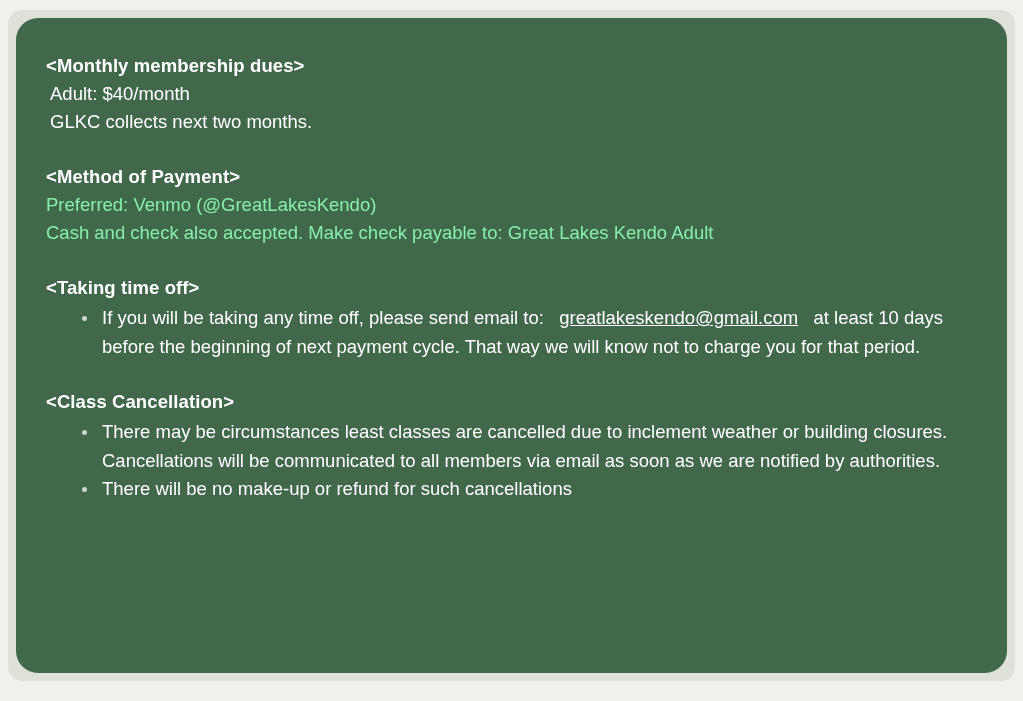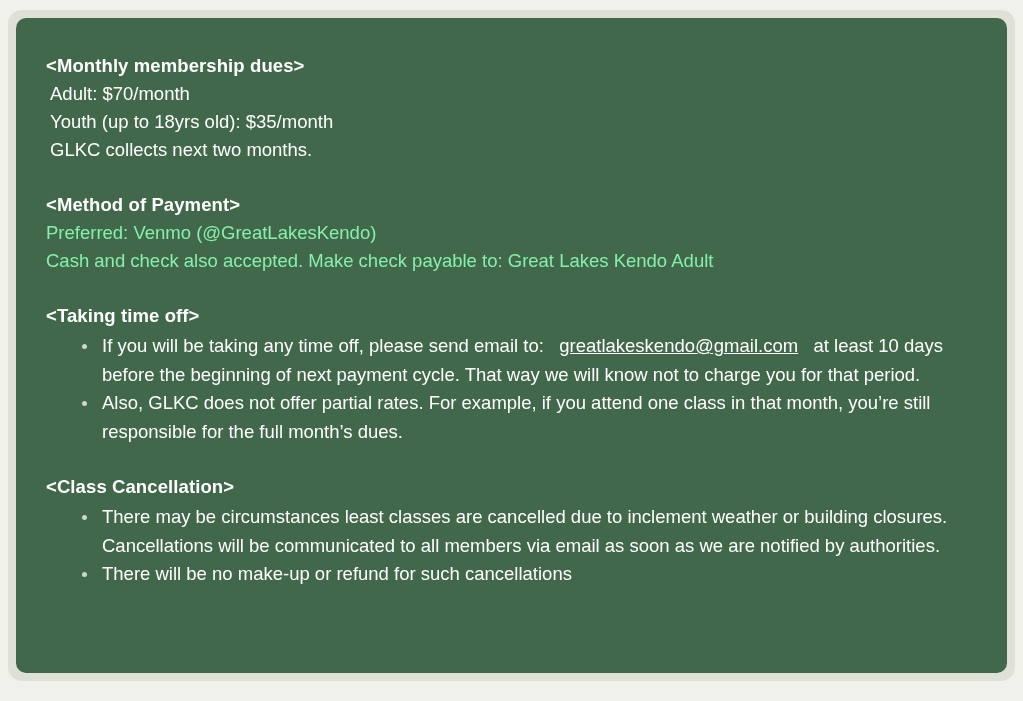--- a/index.html
+++ b/index.html
@@ -28,21 +28,21 @@
     height: 671px;
     background: #dfe0d8;
     border-radius: 14px;
     box-sizing: border-box;
     padding: 8px;
   }
   .panel {
     width: 100%;
     height: 100%;
     background: #41684a;
-    border-radius: 10px;
+    border-radius: 22px;
     box-sizing: border-box;
     padding: 34px 30px 20px 30px;
     color: #ffffff;
     overflow: hidden;
   }
   .heading {
     font-weight: bold;
     font-size: 18.5px;
     line-height: 28px;
     color: #ffffff;
@@ -95,22 +95,21 @@
 </style>
 </head>
 <body>
 
 <div class="page">
   <div class="panel-outer">
     <div class="panel">
 
       <div class="section">
         <div class="heading">&lt;Monthly membership dues&gt;</div>
-        <div class="line">Adult: $70/month</div>
-        <div class="line">Youth (up to 18yrs old): $35/month</div>
+        <div class="line">Adult: $40/month</div>
         <div class="line">GLKC collects next two months.</div>
       </div>
 
       <div class="spacer"></div>
 
       <div class="section">
         <div class="heading">&lt;Method of Payment&gt;</div>
         <div class="line-flush">Preferred: Venmo (@GreatLakesKendo)</div>
         <div class="line-flush">Cash and check also accepted. Make check payable to: Great Lakes Kendo Adult</div>
       </div>
@@ -120,23 +119,20 @@
       <div class="section">
         <div class="heading">&lt;Taking time off&gt;</div>
         <ul class="bullets">
           <li>
             <span>If you will be taking any time off, please send email to:</span>
             <span>&nbsp;</span>
             <a class="email-link" href="#">greatlakeskendo@gmail.com</a>
             <span>&nbsp;</span>
             <span>at least 10 days before the beginning of next payment cycle. That way we will know not to charge you for that period.</span>
           </li>
-          <li>
-            <span>Also, GLKC does not offer partial rates. For example, if you attend one class in that month, you’re still responsible for the full month’s dues.</span>
-          </li>
         </ul>
       </div>
 
       <div class="spacer"></div>
 
       <div class="section">
         <div class="heading">&lt;Class Cancellation&gt;</div>
         <ul class="bullets">
           <li>
             <span>There may be circumstances least classes are cancelled due to inclement weather or building closures. Cancellations will be communicated to all members via email as soon as we are notified by authorities.</span>

